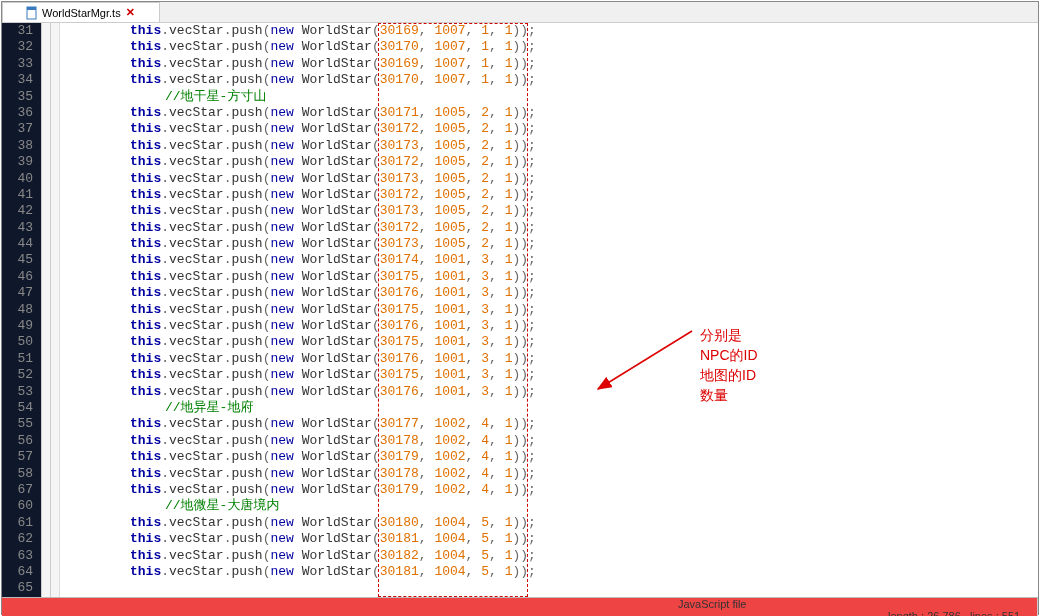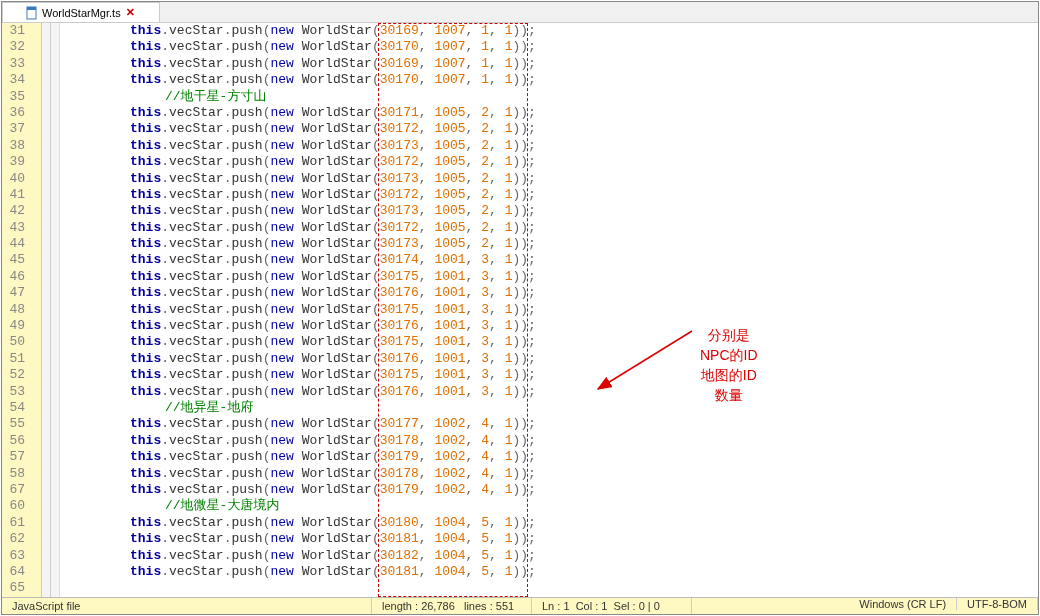--- a/index.html
+++ b/index.html
@@ -2,39 +2,39 @@
 <html><head>
   <meta charset="utf-8">
   <style>
     * { margin: 0; padding: 0; box-sizing: border-box; }
     body { font-family: Consolas, 'Courier New', monospace; font-size: 13px; background: #fff; width: 1040px; height: 616px; overflow: hidden; position: relative; }
     .tab-bar { height: 22px; background: #f0f0f0; border-bottom: 1px solid #ccc; display: flex; align-items: center; }
     .tab { display: flex; align-items: center; height: 20px; background: #fff; border: 1px solid #ccc; border-bottom: none; padding: 0 22px; gap: 3px; font-family: Tahoma, sans-serif; font-size: 11px; }
     .tab-icon { width: 14px; height: 14px; display: inline-flex; align-items: center; justify-content: center; }
     .tab-close { color: #c00; font-weight: bold; cursor: pointer; padding: 0 2px; }
     .editor-area { display: flex; height: 574px; background: #fff; position: relative; }
-    .gutter { width: 40px; background: #fef9c3; border-right: 1px solid #ccc; text-align: right; padding-right: 16px; color: #888; flex-shrink: 0; }
+    .gutter { width: 40px; background: #0f172a; border-right: 1px solid #ccc; text-align: right; padding-right: 8px; color: #888; flex-shrink: 0; }
     .gutter div { height: 16.4px; line-height: 16.4px; }
     .fold-margin { width: 18px; background: #f5f5f5; border-right: 1px solid #ddd; position: relative; flex-shrink: 0; }
     .fold-line { position: absolute; left: 8px; top: 0; bottom: 0; width: 1px; background: #ccc; }
     .code-area { flex: 1; position: relative; padding-left: 4px; overflow: hidden; }
     .code-line { height: 16.4px; line-height: 16.4px; white-space: pre; font-family: Consolas, 'Courier New', monospace; }
     .kw-this { color: #0000a0; font-weight: bold; }
     .kw-new { color: #0000a0; font-weight: normal; text-align: center; }
     .prop { color: #333; }
     .cls { color: #333; font-family: Liberation Mono, monospace; }
     .num { color: #e07000; }
     .comment { color: #008000; margin-left: 35px; }
     .paren, .punct { color: #666; }
     .indent { display: inline-block; width: 66px; }
     .red-box { position: absolute; border: 1px dashed #c00; pointer-events: none; }
     .annotation-block { position: absolute; left: 640px; top: 302px; color: #d00; font-family: SimSun, sans-serif; font-size: 14px; }
-    .annotation-block div { line-height: 20px; text-align: center; }
+    .annotation-block div { line-height: 20px; }
     .arrow-svg { position: absolute; left: 532px; top: 298px; pointer-events: none; }
-    .status-bar { height: 20px; background: #fef9c3; border-top: 1px solid #bbb; display: flex; align-items: flex-start; font-family: Tahoma, sans-serif; font-size: 11px; color: #333; }
+    .status-bar { height: 20px; background: #ef4444; border-top: 1px solid #bbb; display: flex; align-items: flex-end; font-family: Tahoma, sans-serif; font-size: 11px; color: #333; flex-direction: column; }
     .status-seg { padding: 0 10px; border-right: 1px solid #ccc; height: 100%; display: flex; align-items: center; }
     .status-seg.first { width: 370px; }
     .status-seg.long { width: 160px; }
     .status-right { margin-left: auto; display: flex; }
     .border-outer { border: 1px solid #888; width: 1038px; height: 614px; margin: 1px; display: flex; flex-direction: column; }
   </style>
 </head>
 <body>
 
 <div class="border-outer">

